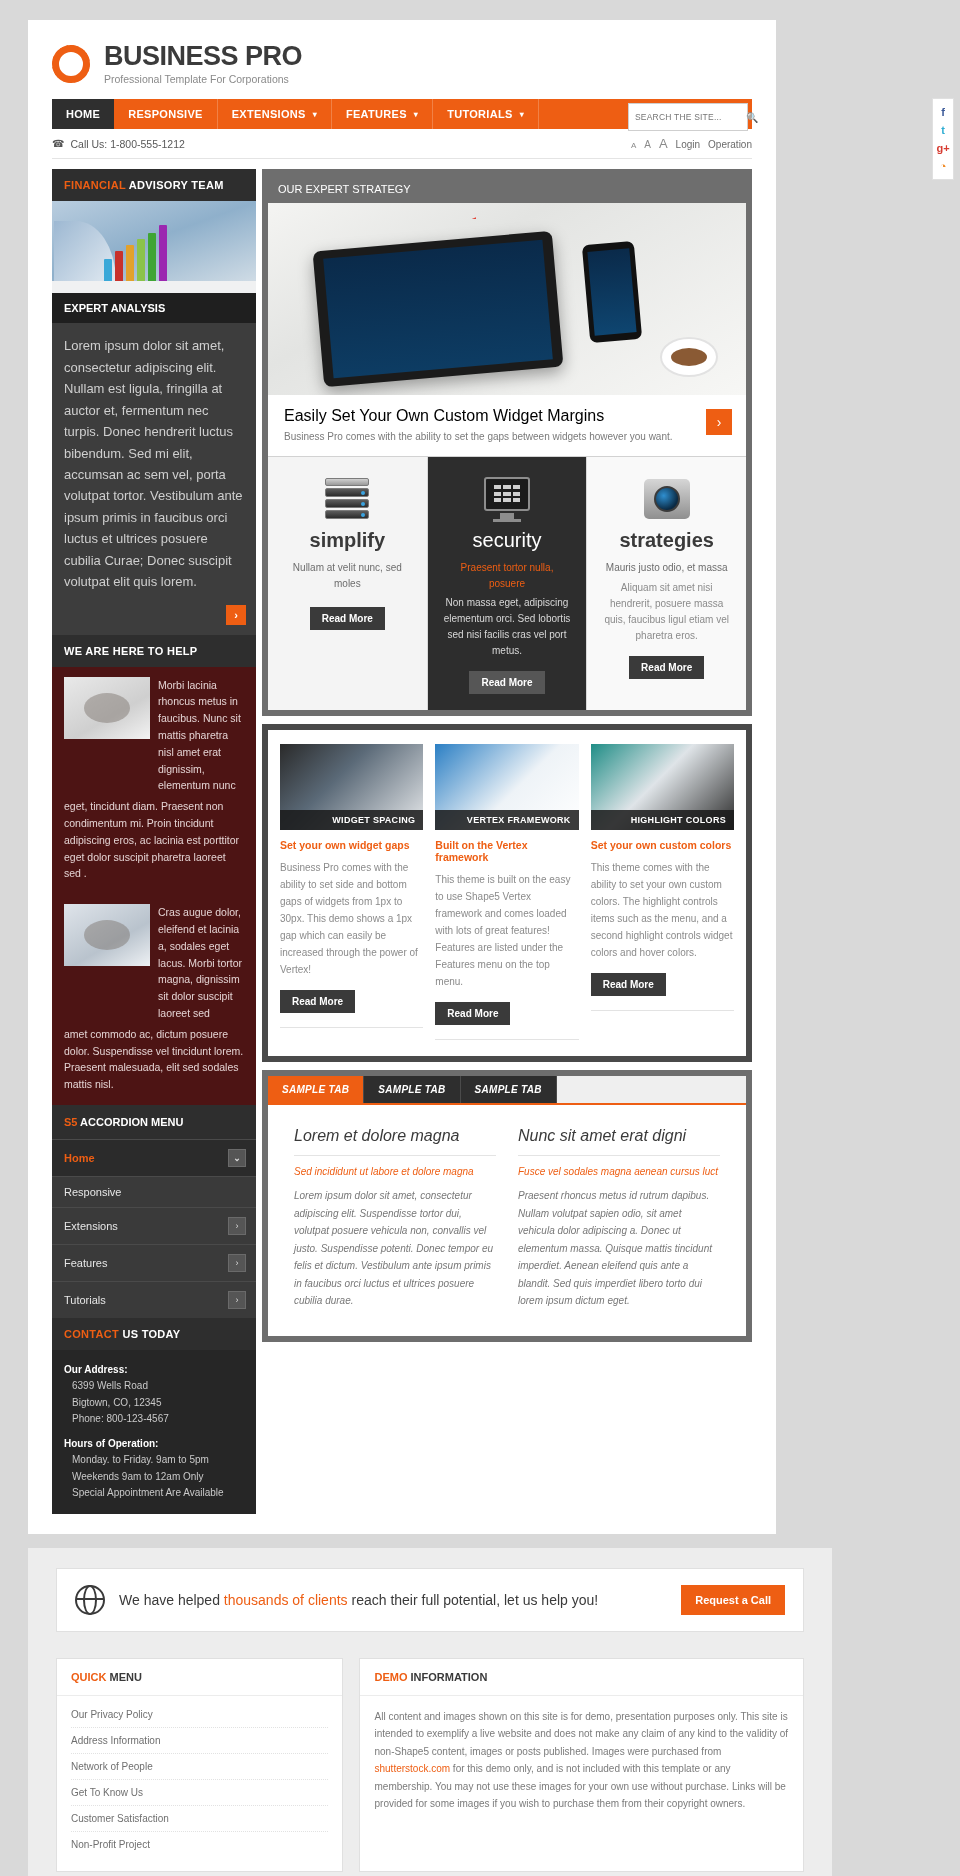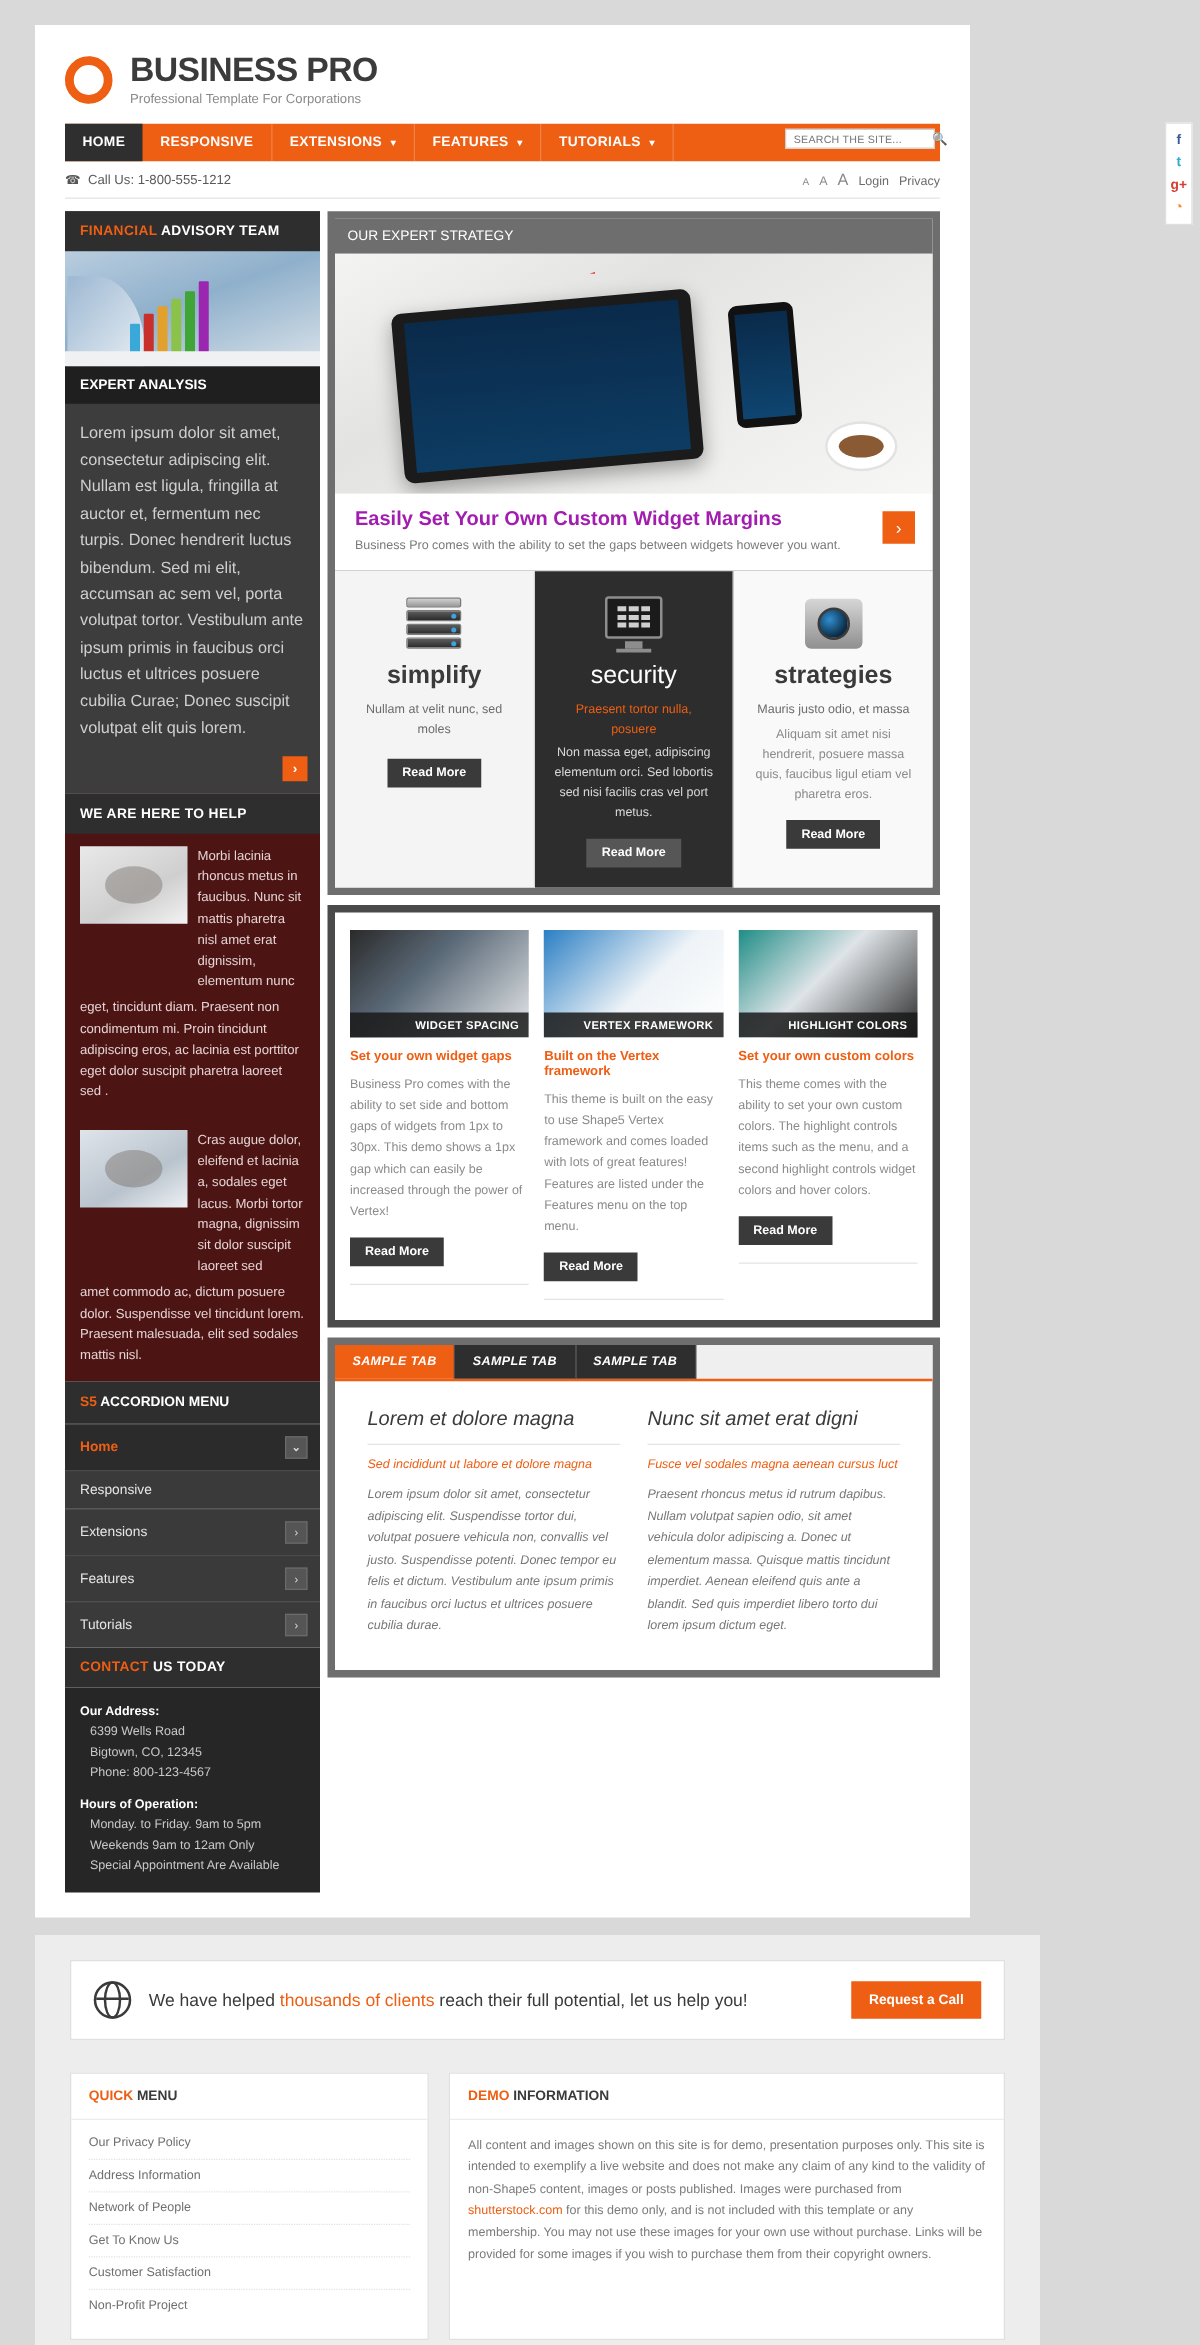--- a/index.html
+++ b/index.html
@@ -41,21 +41,21 @@
   }
   .nav-item {
     display: flex; align-items: center; padding: 0 14px;
     color: #fff; font-size: 11px; font-weight: bold; letter-spacing: .3px;
     border-right: 1px solid rgba(255,255,255,.22); cursor: pointer;
   }
   .nav-item.active { background: #2f2f2f; border-right: none; }
   .nav-caret { margin-left: 7px; font-size: 8px; }
   .search-wrap {
     position: absolute; right: 4px; top: 4px;
-    width: 120px; height: 16px; background: #fff;
+    width: 120px; height: 28px; background: #fff;
     display: flex; align-items: center; padding: 0 6px;
     border: 1px solid #cfcfcf;
   }
   .search-wrap input {
     border: none; outline: none; flex: 1; font-size: 8.5px;
     color: #6d6d6d; font-family: "Liberation Sans", sans-serif;
     letter-spacing: .2px;
   }
   .search-icon { font-size: 10px; color: #6d6d6d; }
 
@@ -191,21 +191,21 @@
   .hero-cup:after {
     content:""; position:absolute; inset: 9px; border-radius: 50%;
     background: #8a5a34;
   }
   .hero-line {
     position: absolute; left: 18px; top: 14px; width: 190px; height: 44px;
     border-top: 2px solid #e0463a; clip-path: polygon(0 100%,18% 60%,36% 80%,55% 20%,74% 45%,100% 0,100% 100%);
     background: transparent;
   }
   .hero-caption { background: rgba(255,255,255,.92); padding: 12px 16px 14px; position: relative; }
-  .hero-caption h2 { font-size: 16px; color: #a21caf; font-weight: bold; }
+  .hero-caption h2 { font-size: 16px; color: #000000; font-weight: normal; }
   .hero-caption p { font-size: 10px; color: #7a7a7a; margin-top: 6px; }
   .hero-next {
     position: absolute; right: 14px; top: 14px; width: 26px; height: 26px;
     background: #ee5e13; color: #fff; display: flex; align-items: center;
     justify-content: center; font-size: 14px; cursor: pointer;
   }
 
   .feat-row { display: flex; border-top: 1px solid #d2d2d2; }
   .feat {
     flex: 1; padding: 18px 14px 16px; text-align: center;
@@ -390,21 +390,21 @@
     <div class="utility">
       <div class="callus">
         <span class="phone-icon">☎</span>
         <span>Call Us: 1-800-555-1212</span>
       </div>
       <div class="util-right">
         <span class="fs-a s1">A</span>
         <span class="fs-a s2">A</span>
         <span class="fs-a s3">A</span>
         <span class="util-link">Login</span>
-        <span class="util-link">Privacy</span>
+        <span class="util-link">Operation</span>
       </div>
     </div>
 
     <div class="body-wrap">
 
       <div class="sidebar">
 
         <div class="panel-dark">
           <div class="mod-head">
             <span class="hl">FINANCIAL</span><span> ADVISORY TEAM</span>

